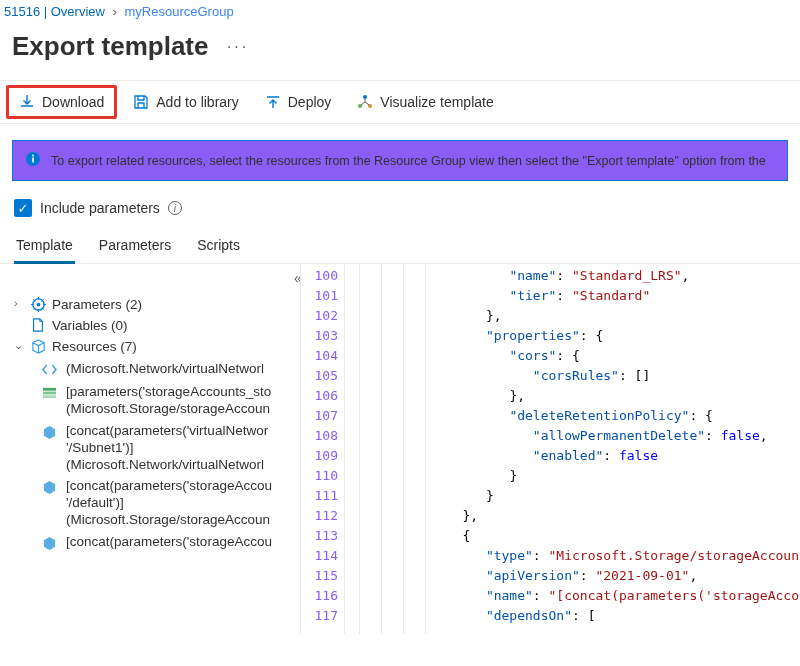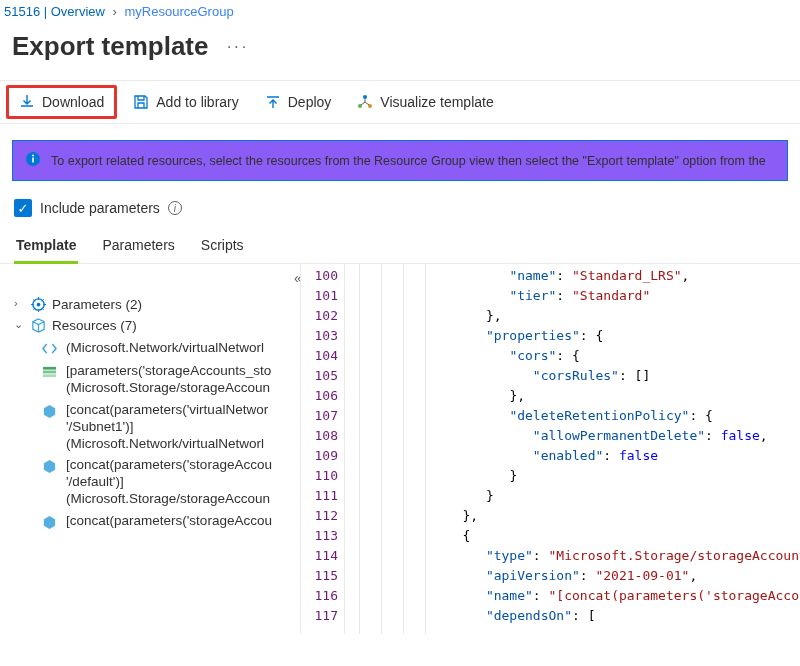--- a/index.html
+++ b/index.html
@@ -110,22 +110,22 @@
     gap: 22px;
     padding: 6px 14px 0 14px;
     border-bottom: 1px solid #edebe9;
   }
   .tab {
     padding: 6px 2px 8px 2px;
     cursor: pointer;
     color: #323130;
   }
   .tab.active {
-    font-weight: 700;
-    border-bottom: 3px solid #84cc16;
+    font-weight: 400;
+    border-bottom: 3px solid #0369a1;
     margin-bottom: -1px;
   }
 
   
   .main {
     display: flex;
     height: 370px;
   }
   .tree {
     width: 300px;
@@ -174,21 +174,21 @@
     left: 0; top: 0; bottom: 0;
     width: 44px;
     border-right: 1px solid #edebe9;
     padding-top: 2px;
   }
   .gutter div {
     height: 20px;
     line-height: 20px;
     text-align: right;
     padding-right: 6px;
-    color: #701a75;
+    color: #8b5cf6;
     font-family: Consolas, monospace;
     font-size: 13px;
   }
   .guide {
     position: absolute;
     top: 0; bottom: 0;
     border-left: 1px solid #e8e8e8;
   }
   .codebody {
     position: absolute;
@@ -290,20 +290,29 @@
       <span class="tic">
         <svg width="15" height="15" viewBox="0 0 16 16">
             <circle cx="8" cy="8" r="6" fill="none" stroke="#0078d4" stroke-width="1.5"></circle>
             <circle cx="8" cy="8" r="2" fill="#0078d4"></circle>
             <path d="M8 0v3M8 13v3M0 8h3M13 8h3M2.5 2.5l2 2M11.5 11.5l2 2M2.5 13.5l2-2M11.5 4.5l2-2" stroke="#0078d4"></path>
           </svg>
       </span>
       <span>Parameters (2)</span>
     </div>
 
+    <div class="tree-row" style="padding-left:16px;">
+      <span class="tic">
+        <svg width="14" height="14" viewBox="0 0 16 16">
+            <path d="M3 1h7l3 3v11H3z" fill="none" stroke="#0078d4" stroke-width="1.3"></path>
+            <path d="M10 1v3h3" fill="none" stroke="#0078d4"></path>
+          </svg>
+      </span>
+      <span>Variables (0)</span>
+    </div>
 
     <div class="tree-row">
       <span class="chev">⌄</span>
       <span class="tic">
         <svg width="15" height="15" viewBox="0 0 16 16">
             <path d="M8 1l6 3v8l-6 3-6-3V4z M2 4l6 3 6-3 M8 7v8" fill="none" stroke="#37a1da" stroke-width="1.3"></path>
           </svg>
       </span>
       <span>Resources (7)</span>
     </div>

